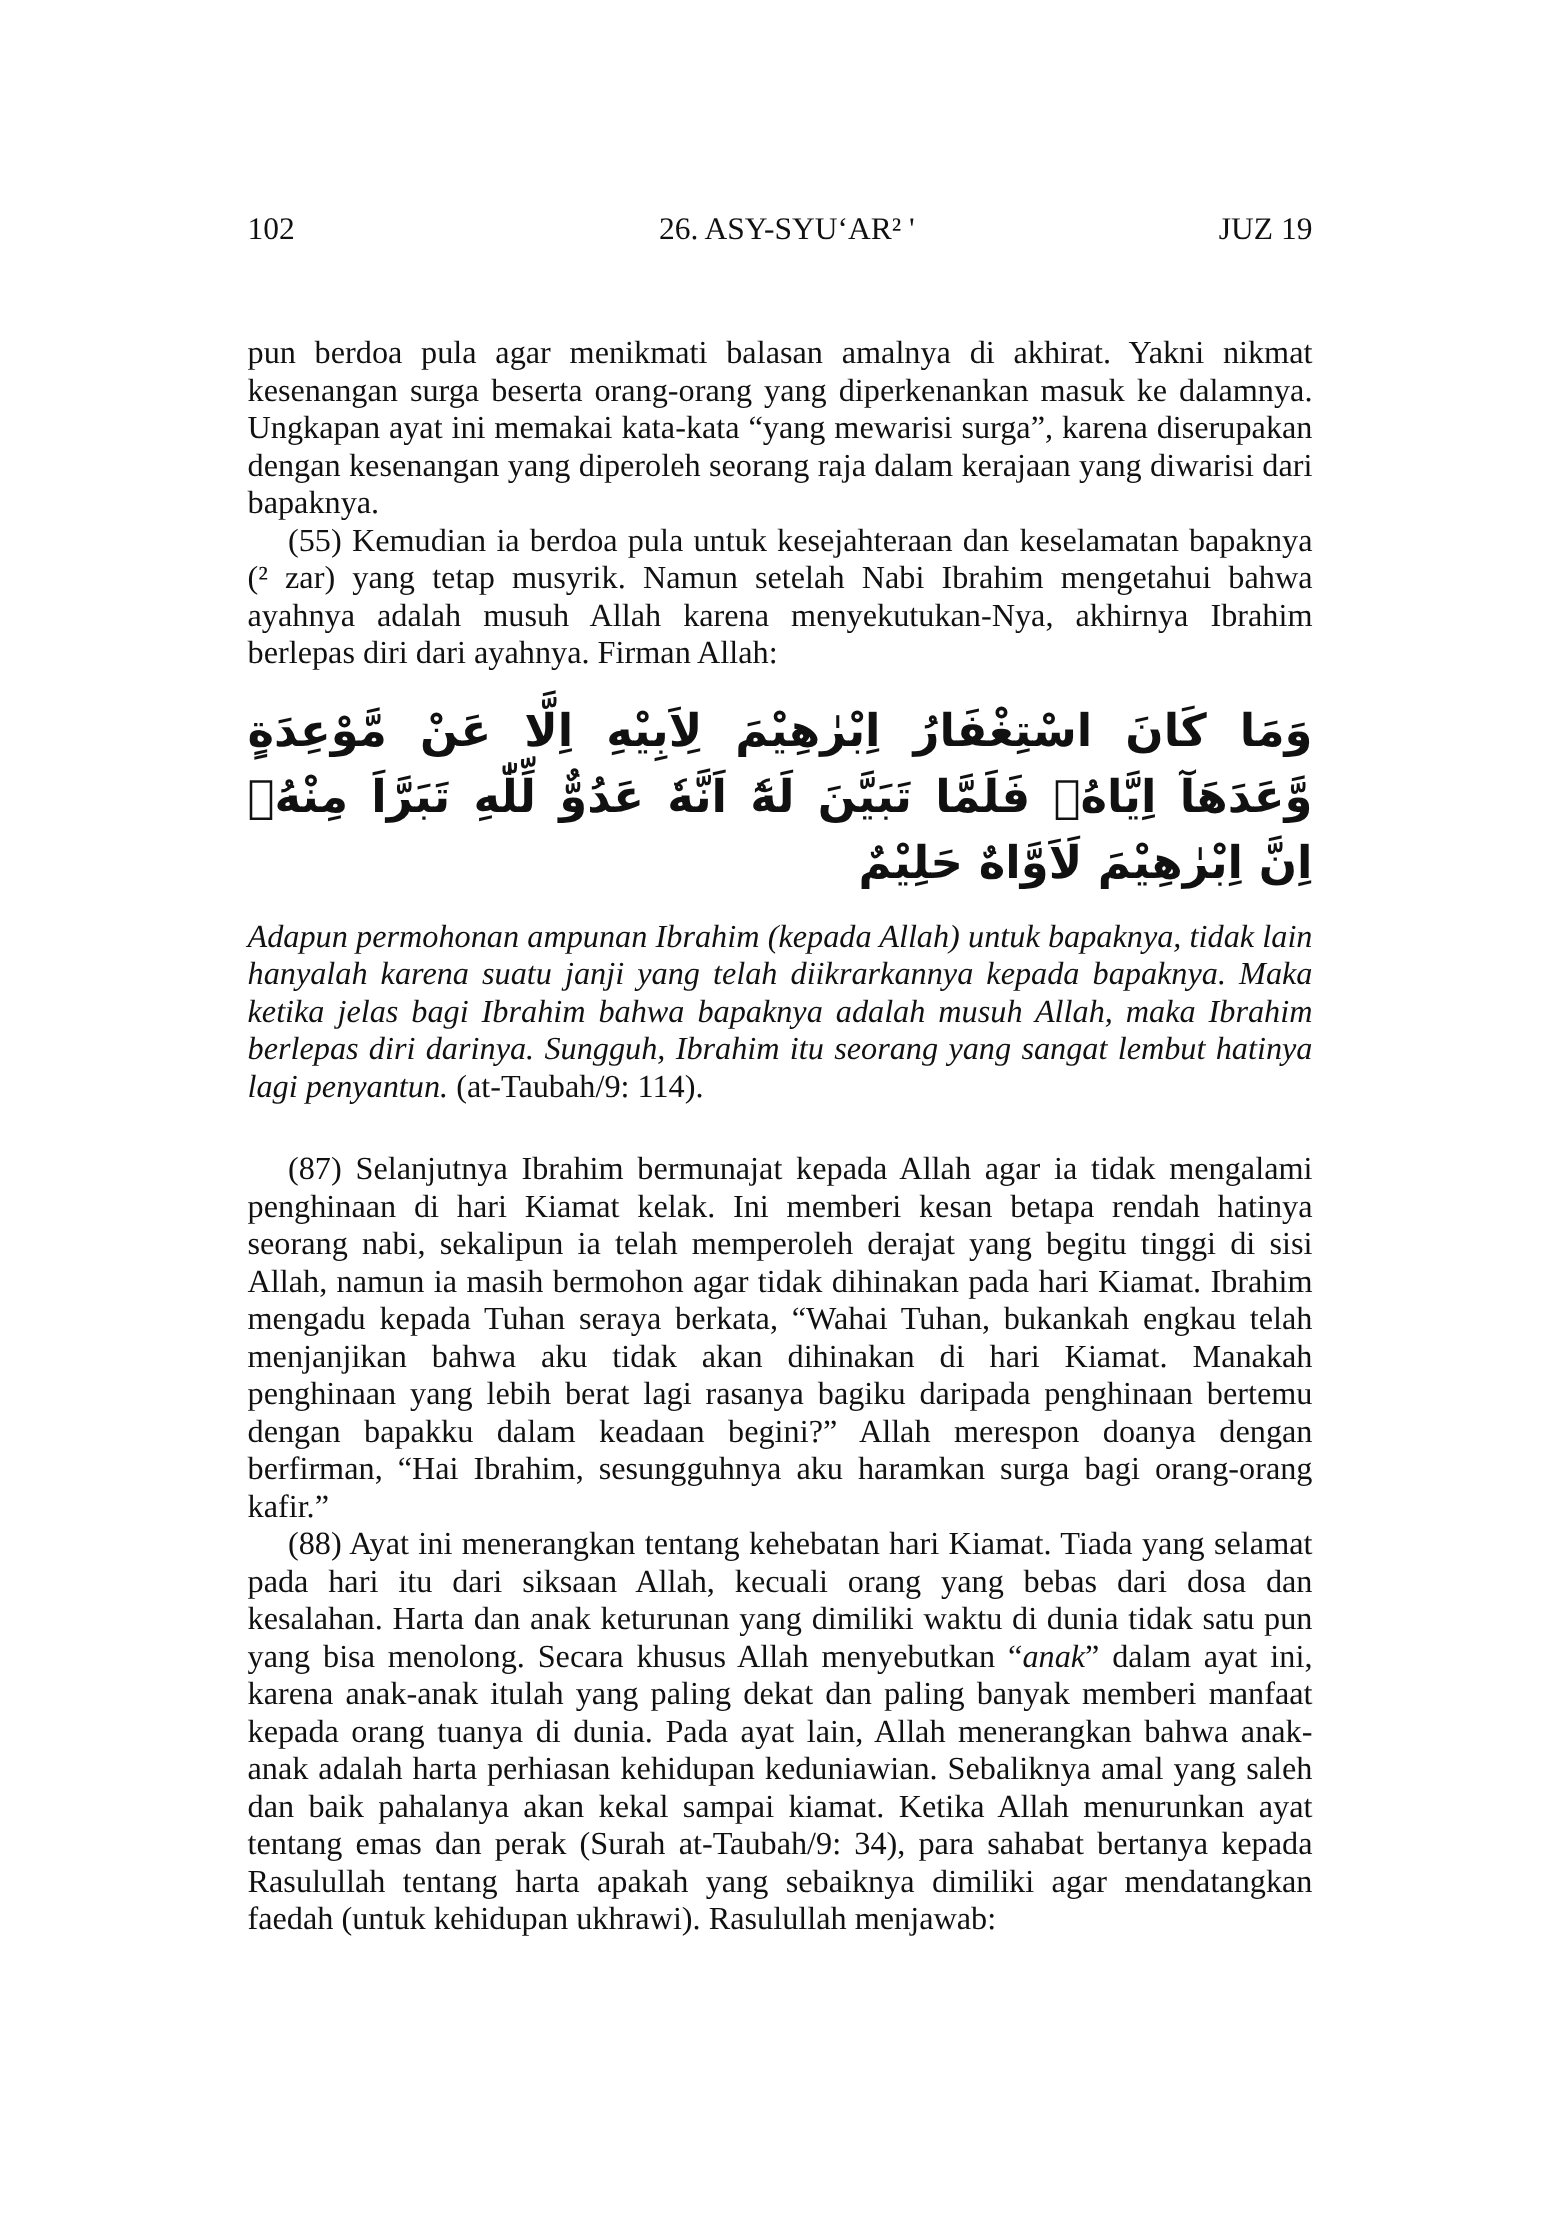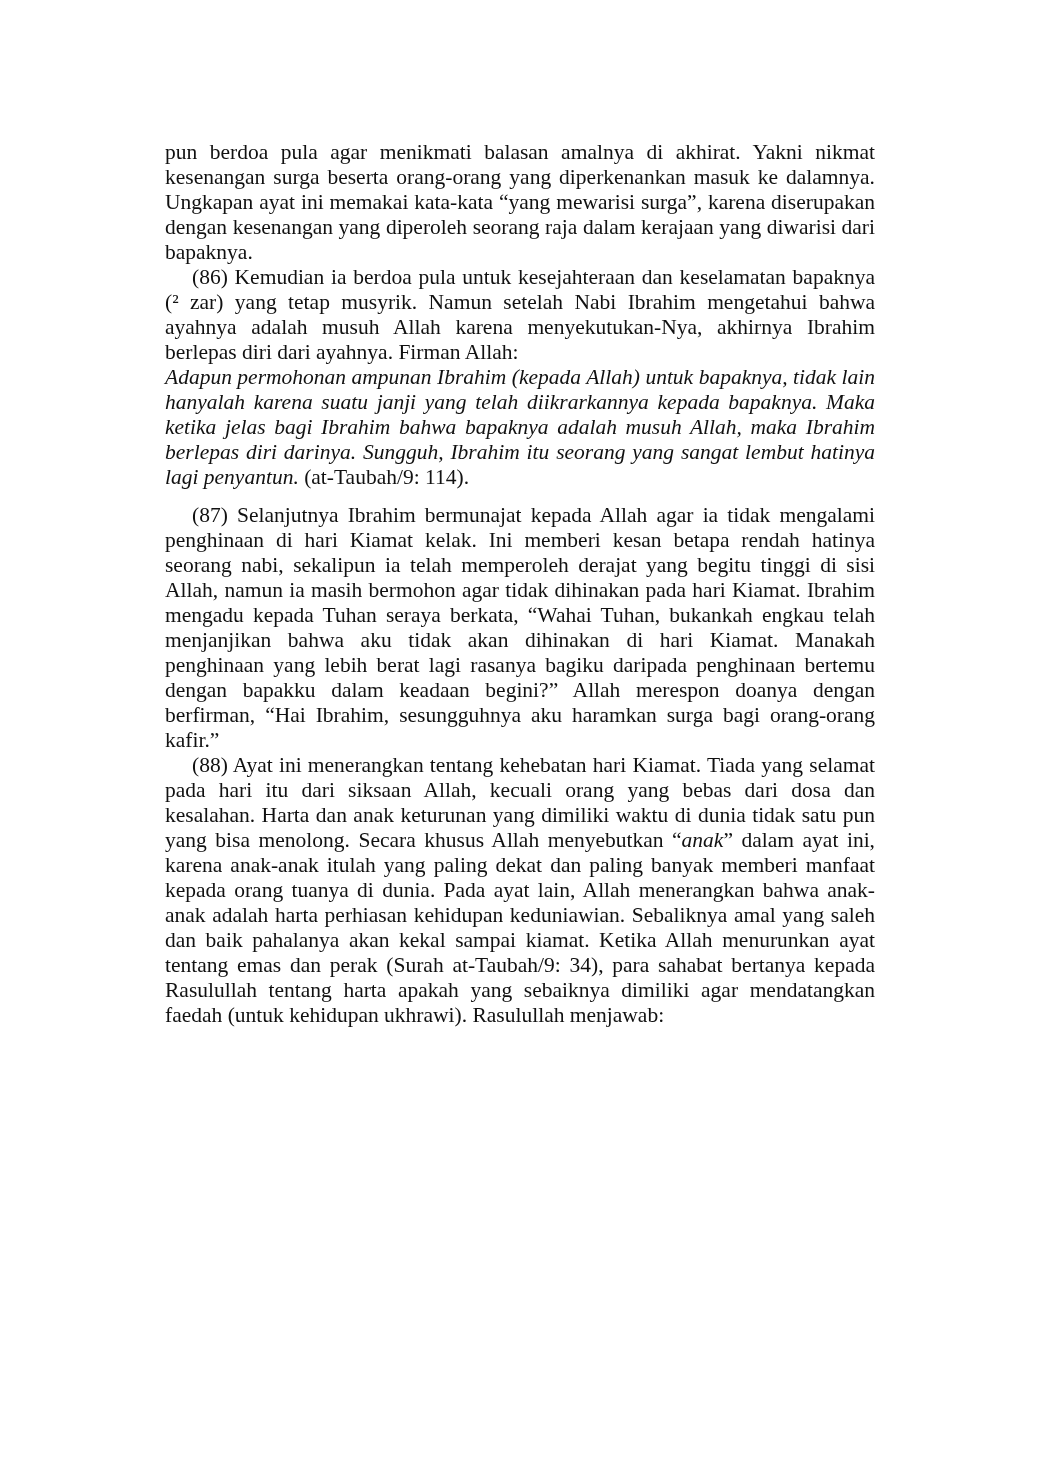--- a/index.html
+++ b/index.html
@@ -3,30 +3,36 @@
 <meta charset="utf-8">
 <style>
   html, body { margin: 0; padding: 0; background: #ffffff; }
   body { width: 1038px; height: 1475px; position: relative; overflow: hidden; }
   .page { position: absolute; left: 165px; top: 140px; width: 710px; font-family: "Liberation Serif", serif; color: #111; font-size: 21.5px; line-height: 25px; }
   .header { display: flex; justify-content: space-between; font-size: 21px; margin-bottom: 58px; }
   .header .mid { margin-left: 40px; }
   p { margin: 0; text-align: justify; }
   p.indent { text-indent: 27px; }
   .arabic { direction: rtl; text-align: justify; font-family: "DejaVu Sans", sans-serif; font-size: 30px; line-height: 44px; margin: 18px 0 14px 0; font-weight: bold; }
-  .translation { font-style: italic; margin-bottom: 13px; }
+  .translation { font-style: italic; margin-bottom: 30px; }
   .translation .ref { font-style: normal; }
   em { }
 </style>
 </head>
 <body>
 
 <div class="page">
+  <div class="header">
+    <span>102</span>
+    <span class="mid">26. ASY-SYU‘AR² '</span>
+    <span>JUZ 19</span>
+  </div>
 
   <p>pun berdoa pula agar menikmati balasan amalnya di akhirat. Yakni nikmat kesenangan surga beserta orang-orang yang diperkenankan masuk ke dalamnya. Ungkapan ayat ini memakai kata-kata “yang mewarisi surga”, karena diserupakan dengan kesenangan yang diperoleh seorang raja dalam kerajaan yang diwarisi dari bapaknya.</p>
-  <p class="indent">(86) Kemudian ia berdoa pula untuk kesejahteraan dan keselamatan bapaknya (² zar) yang tetap musyrik. Namun setelah Nabi Ibrahim mengetahui bahwa ayahnya adalah musuh Allah karena menyekutukan-Nya, akhirnya Ibrahim berlepas diri dari ayahnya. Firman Allah:</p>
+  <p class="indent">(55) Kemudian ia berdoa pula untuk kesejahteraan dan keselamatan bapaknya (² zar) yang tetap musyrik. Namun setelah Nabi Ibrahim mengetahui bahwa ayahnya adalah musuh Allah karena menyekutukan-Nya, akhirnya Ibrahim berlepas diri dari ayahnya. Firman Allah:</p>
 
+  <div class="arabic">وَمَا كَانَ اسْتِغْفَارُ اِبْرٰهِيْمَ لِاَبِيْهِ اِلَّا عَنْ مَّوْعِدَةٍ وَّعَدَهَآ اِيَّاهُۚ فَلَمَّا تَبَيَّنَ لَهٗٓ اَنَّهٗ عَدُوٌّ لِّلّٰهِ تَبَرَّاَ مِنْهُۗ اِنَّ اِبْرٰهِيْمَ لَاَوَّاهٌ حَلِيْمٌ</div>
 
   <p class="translation"><span>Adapun permohonan ampunan Ibrahim (kepada Allah) untuk bapaknya, tidak lain hanyalah karena suatu janji yang telah diikrarkannya kepada bapaknya. Maka ketika jelas bagi Ibrahim bahwa bapaknya adalah musuh Allah, maka Ibrahim berlepas diri darinya. Sungguh, Ibrahim itu seorang yang sangat lembut hatinya lagi penyantun.</span><span class="ref"> (at-Taubah/9: 114).</span></p>
 
   <p class="indent">(87) Selanjutnya Ibrahim bermunajat kepada Allah agar ia tidak mengalami penghinaan di hari Kiamat kelak. Ini memberi kesan betapa rendah hatinya seorang nabi, sekalipun ia telah memperoleh derajat yang begitu tinggi di sisi Allah, namun ia masih bermohon agar tidak dihinakan pada hari Kiamat. Ibrahim mengadu kepada Tuhan seraya berkata, “Wahai Tuhan, bukankah engkau telah menjanjikan bahwa aku tidak akan dihinakan di hari Kiamat. Manakah penghinaan yang lebih berat lagi rasanya bagiku daripada penghinaan bertemu dengan bapakku dalam keadaan begini?” Allah merespon doanya dengan berfirman, “Hai Ibrahim, sesungguhnya aku haramkan surga bagi orang-orang kafir.”</p>
   <p class="indent"><span>(88) Ayat ini menerangkan tentang kehebatan hari Kiamat. Tiada yang selamat pada hari itu dari siksaan Allah, kecuali orang yang bebas dari dosa dan kesalahan. Harta dan anak keturunan yang dimiliki waktu di dunia tidak satu pun yang bisa menolong. Secara khusus Allah menyebutkan “</span><em>anak</em><span>” dalam ayat ini, karena anak-anak itulah yang paling dekat dan paling banyak memberi manfaat kepada orang tuanya di dunia. Pada ayat lain, Allah menerangkan bahwa anak-anak adalah harta perhiasan kehidupan keduniawian. Sebaliknya amal yang saleh dan baik pahalanya akan kekal sampai kiamat. Ketika Allah menurunkan ayat tentang emas dan perak (Surah at-Taubah/9: 34), para sahabat bertanya kepada Rasulullah tentang harta apakah yang sebaiknya dimiliki agar mendatangkan faedah (untuk kehidupan ukhrawi). Rasulullah menjawab:</span></p>
 </div>
 
 </body></html>

